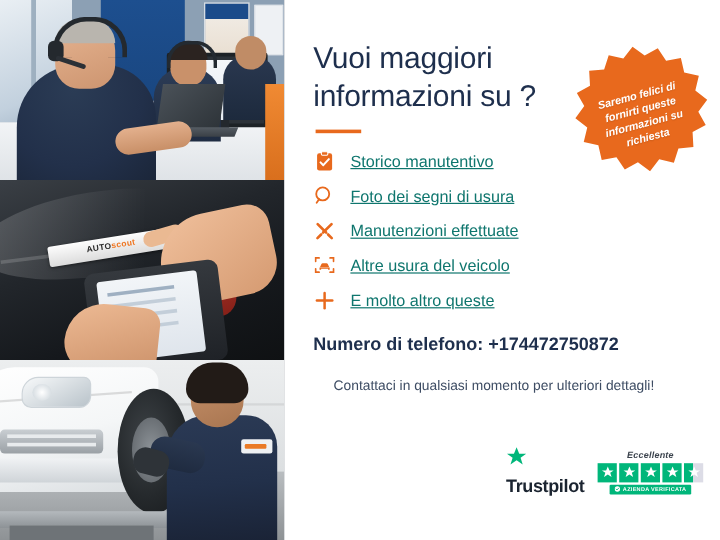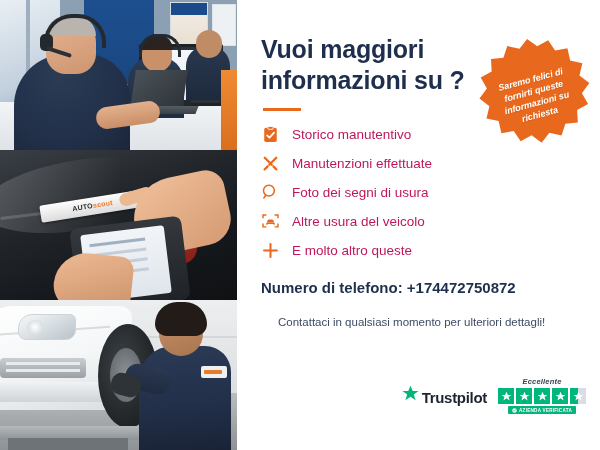--- a/index.html
+++ b/index.html
@@ -323,21 +323,21 @@
     height: 450px;
     background: #ffffff;
     padding: 34px 22px 0 24px;
     box-sizing: border-box;
   }
 
   .headline {
     margin: 0;
     font-size: 25px;
     line-height: 1.22;
-    font-weight: 700;
+    font-weight: 400;
     color: #1e2f4d;
     letter-spacing: -.2px;
     max-width: 215px;
   }
 
   .rule {
     width: 38px;
     height: 3px;
     background: #e8691d;
     margin: 13px 0 14px 2px;
@@ -354,22 +354,23 @@
   }
   .feature .ico {
     flex: 0 0 18px;
     width: 18px; height: 18px;
     display: flex; align-items: center; justify-content: center;
     color: #e8691d;
   }
   .feature .ico svg { display: block; }
   .feature .txt {
     font-size: 13.5px;
-    color: #be185d;
+    color: #0f766e;
     white-space: nowrap;
+    text-decoration: underline;
   }
 
   
   .phone-line {
     margin: 20px 0 9px 0;
     font-size: 15px;
     font-weight: 700;
     color: #1e2f4d;
   }
   .sub {
@@ -381,21 +382,21 @@
 
   
   .trust {
     position: absolute;
     right: 14px;
     bottom: 36px;
     display: flex;
     align-items: center;
     gap: 11px;
   }
-  .tp-logo { display: flex; align-items: flex-end; gap: 3px; }
+  .tp-logo { display: flex; align-items: flex-start; gap: 3px; flex-direction: column; }
   .tp-logo .tp-name {
     font-size: 15px; font-weight: 700; color: #1b2430; letter-spacing: -.3px;
   }
   .tp-right { display: flex; flex-direction: column; align-items: center; gap: 2px; }
   .tp-label {
     font-size: 7.5px; font-weight: 700; color: #3a424c; letter-spacing: .2px; font-style: italic;
   }
   .stars { display: flex; gap: 2px; }
   .star-box {
     width: 16px; height: 16px; background: #00b67a;
@@ -547,38 +548,38 @@
             <rect x="1" y="2" width="14" height="16" rx="2" fill="#e8691d"></rect>
             <rect x="5" y="0.5" width="6" height="3.2" rx="1" fill="#e8691d" stroke="#ffffff" stroke-width="1"></rect>
             <path d="M4.2 10.4 L6.8 13 L12 7.4" stroke="#ffffff" stroke-width="1.9" fill="none" stroke-linecap="round" stroke-linejoin="round"></path>
           </svg>
         </span>
         <span class="txt">Storico manutentivo</span>
       </li>
 
       <li class="feature">
         <span class="ico">
+          <svg width="16" height="16" viewBox="0 0 18 18" stroke="#e8691d" stroke-width="1.7" fill="none" stroke-linecap="round">
+            <circle cx="7.8" cy="7.4" r="6.1"></circle>
+            <path d="M4.4 12.4 L2.1 15.8"></path>
+          </svg>
+        </span>
+        <span class="txt">Foto dei segni di usura</span>
+      </li>
+
+      <li class="feature">
+        <span class="ico">
           <svg width="17" height="17" viewBox="0 0 20 20" stroke="#e8691d" stroke-width="2.6" stroke-linecap="round" fill="none">
             <path d="M3.2 3.2 L11.5 11.5"></path>
             <path d="M16.8 3.2 L8.5 11.5"></path>
             <path d="M13.4 13.4 L17 17"></path>
             <path d="M6.6 13.4 L3 17"></path>
           </svg>
         </span>
         <span class="txt">Manutenzioni effettuate</span>
-      </li>
-
-      <li class="feature">
-        <span class="ico">
-          <svg width="16" height="16" viewBox="0 0 18 18" stroke="#e8691d" stroke-width="1.7" fill="none" stroke-linecap="round">
-            <circle cx="7.8" cy="7.4" r="6.1"></circle>
-            <path d="M4.4 12.4 L2.1 15.8"></path>
-          </svg>
-        </span>
-        <span class="txt">Foto dei segni di usura</span>
       </li>
 
       <li class="feature">
         <span class="ico">
           <svg width="17" height="16" viewBox="0 0 20 18" fill="none">
             <g stroke="#e8691d" stroke-width="1.7" stroke-linecap="round">
               <path d="M1.2 5.2 V1.9 h3.4"></path>
               <path d="M18.8 5.2 V1.9 h-3.4"></path>
               <path d="M1.2 12.6 v3.3 h3.4"></path>
               <path d="M18.8 12.6 v3.3 h-3.4"></path>

